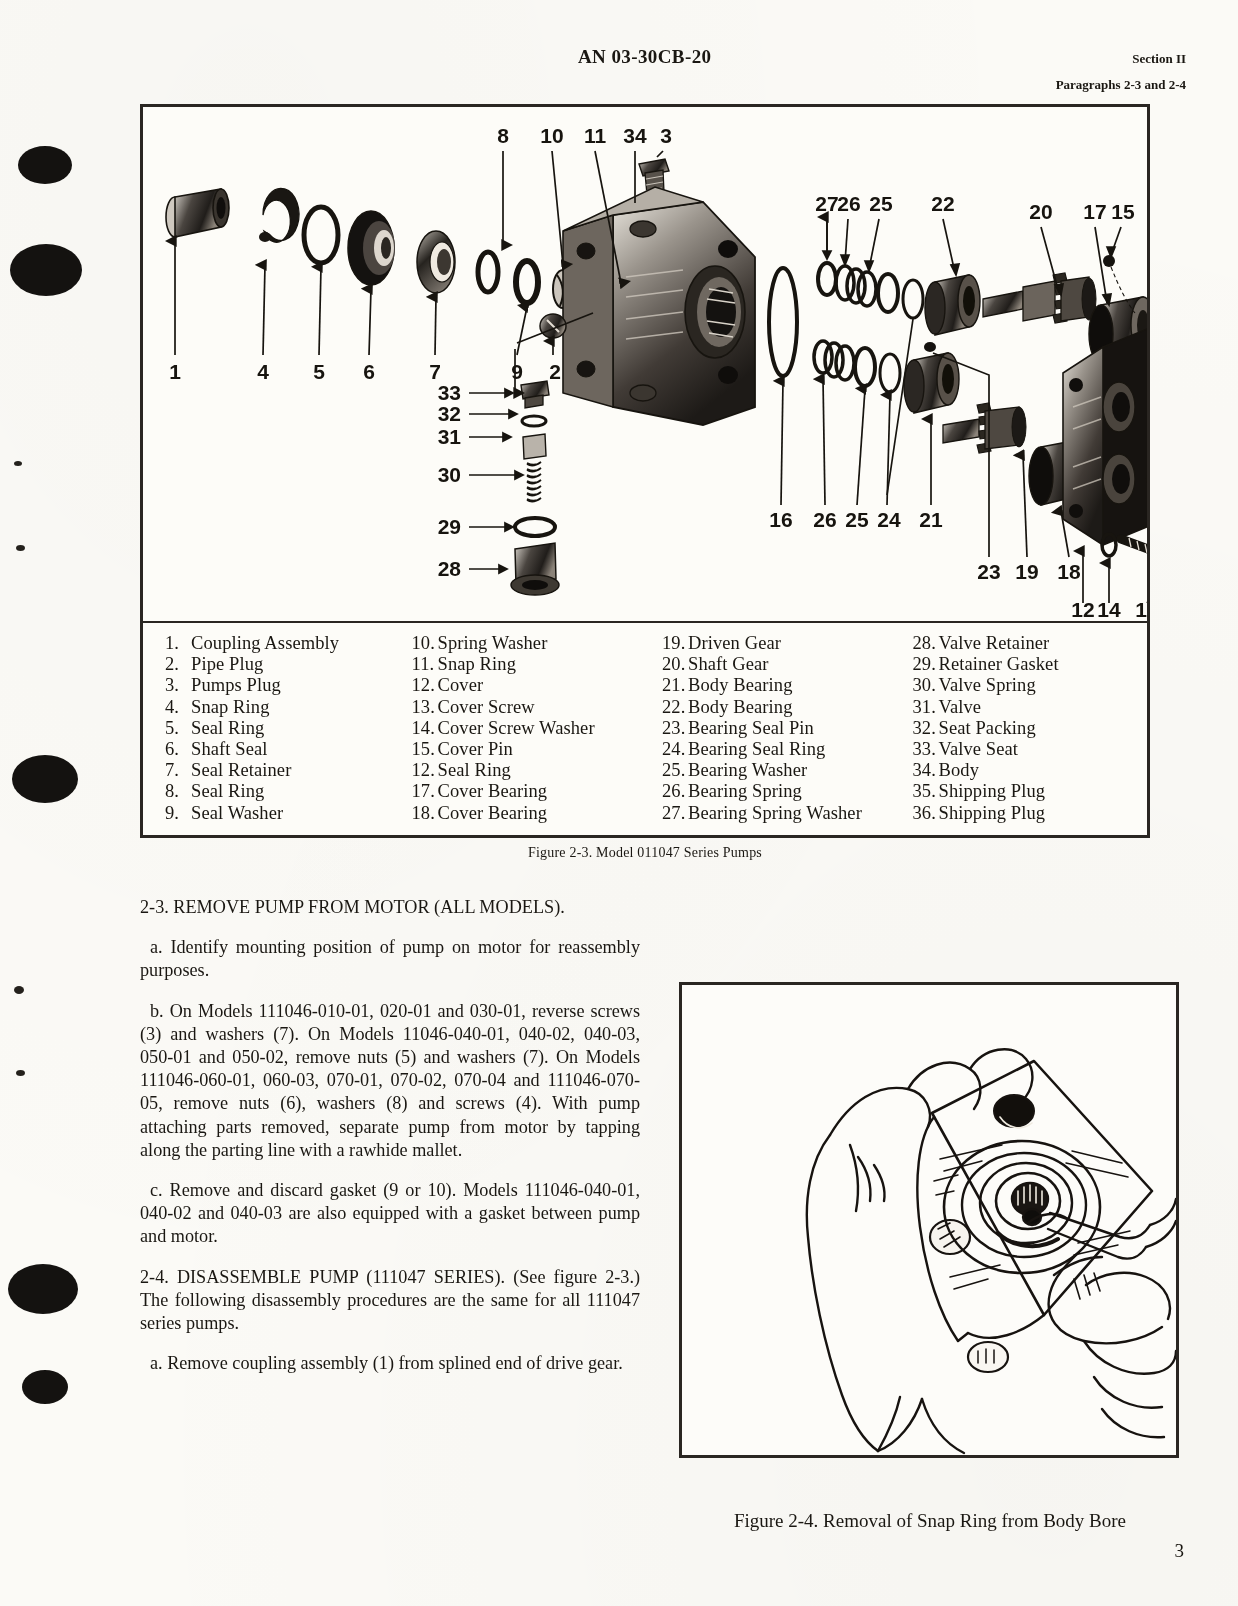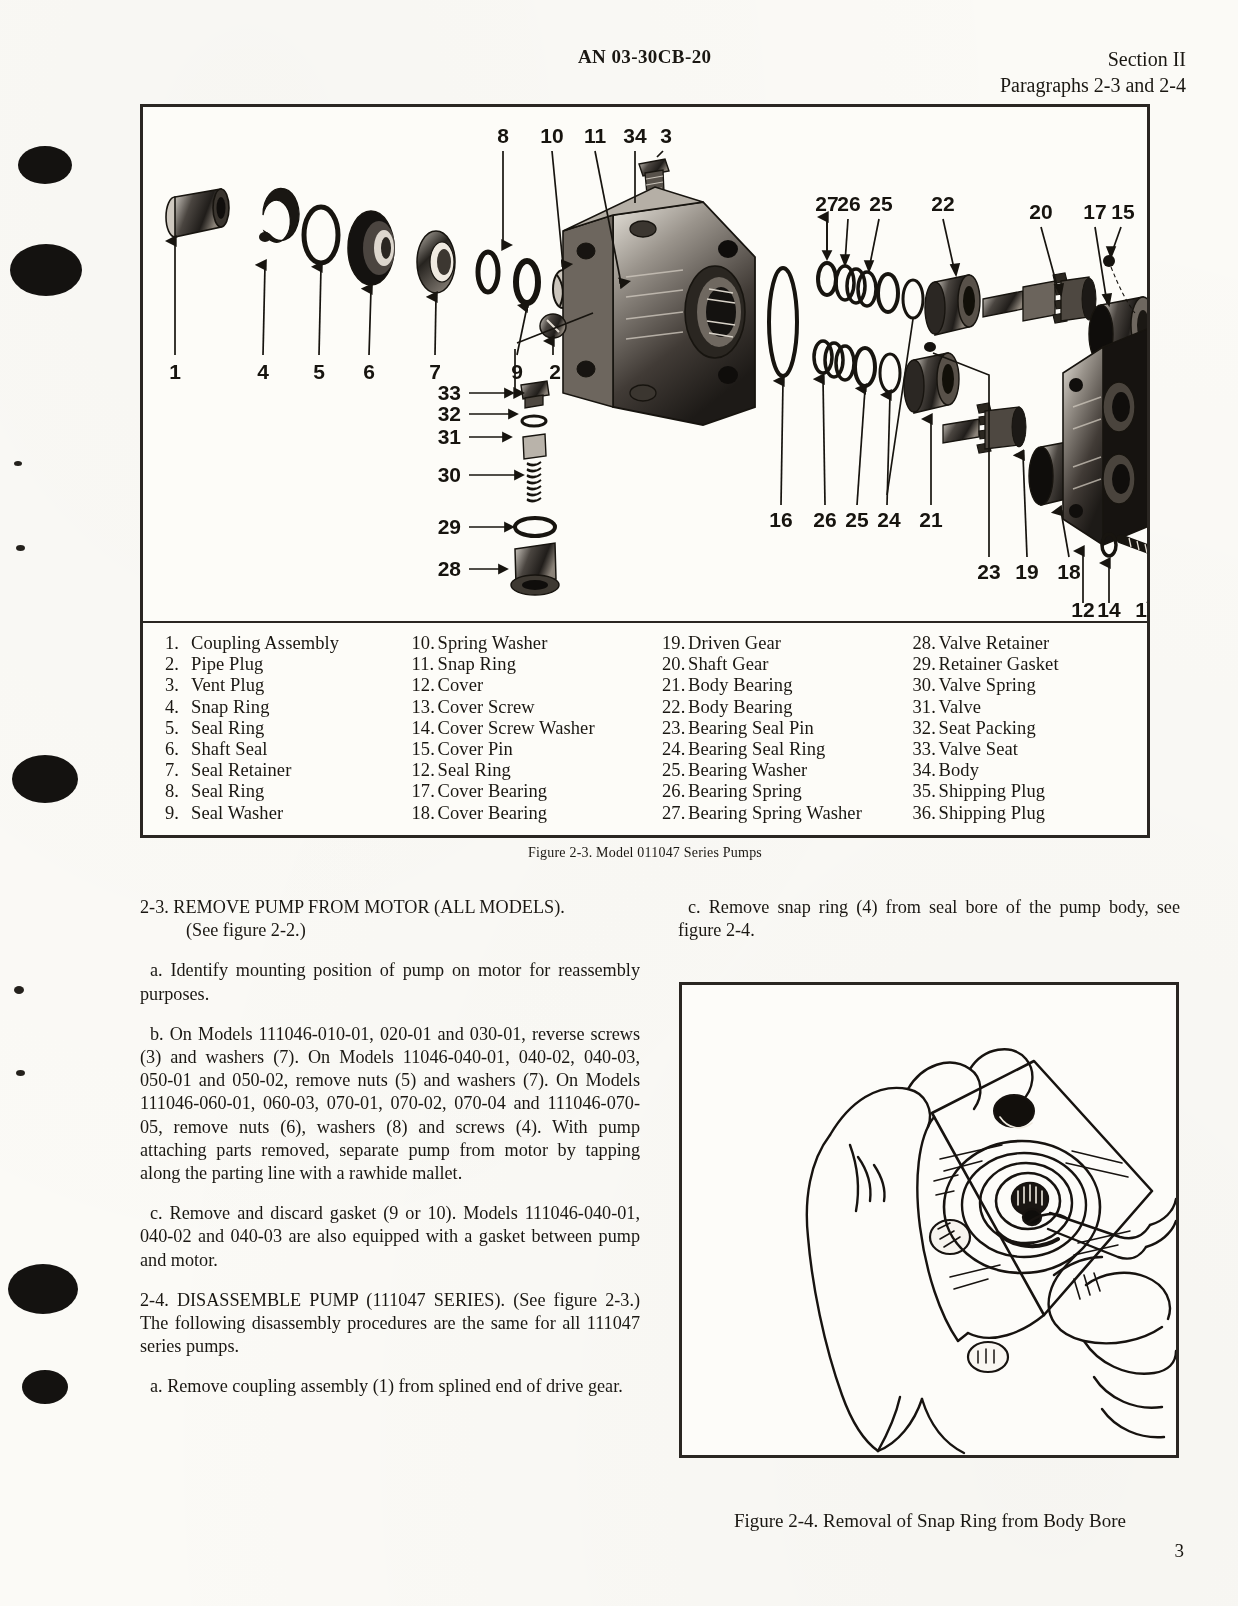--- a/index.html
+++ b/index.html
@@ -43,23 +43,23 @@
     position: absolute;
     left: 578px; top: 46px;
     font-size: 19px;
     letter-spacing: 0.4px;
     font-weight: bold;
   }
   .hdr-right {
     position: absolute;
     right: 52px; top: 46px;
     text-align: right;
-    font-size: 20px;
+    font-size: 13px;
     line-height: 26px;
-    font-weight: normal;
+    font-weight: bold;
   }
 
   
   .fig23 {
     position: absolute;
     left: 140px; top: 104px;
     width: 1010px; height: 734px;
     border: 3px solid #2a2622;
     background: #fdfcf8;
     box-sizing: border-box;
@@ -525,21 +525,21 @@
         </g>
       </svg>
     </div>
 
     <div class="parts-rule"></div>
 
     <div class="parts-list">
       <div class="pcol">
         <div class="pitem"><span class="pnum">1.</span><span>Coupling Assembly</span></div>
         <div class="pitem"><span class="pnum">2.</span><span>Pipe Plug</span></div>
-        <div class="pitem"><span class="pnum">3.</span><span>Vent Plug</span></div>
+        <div class="pitem"><span class="pnum">3.</span><span>Pumps Plug</span></div>
         <div class="pitem"><span class="pnum">4.</span><span>Snap Ring</span></div>
         <div class="pitem"><span class="pnum">5.</span><span>Seal Ring</span></div>
         <div class="pitem"><span class="pnum">6.</span><span>Shaft Seal</span></div>
         <div class="pitem"><span class="pnum">7.</span><span>Seal Retainer</span></div>
         <div class="pitem"><span class="pnum">8.</span><span>Seal Ring</span></div>
         <div class="pitem"><span class="pnum">9.</span><span>Seal Washer</span></div>
       </div>
       <div class="pcol">
         <div class="pitem"><span class="pnum">10.</span><span>Spring Washer</span></div>
         <div class="pitem"><span class="pnum">11.</span><span>Snap Ring</span></div>
@@ -574,32 +574,28 @@
         <div class="pitem"><span class="pnum">36.</span><span>Shipping Plug</span></div>
       </div>
     </div>
   </div>
 
   <div class="fig23-cap">Figure 2-3.  Model 011047 Series Pumps</div>
 
   <div class="col-left">
     <div class="sec-head">
       <span>2-3.  REMOVE PUMP FROM MOTOR (ALL MODELS).</span>
-      <span class="ln2">(See figure 2-2.)</span>
     </div>
     <p class="para">a.  Identify mounting position of pump on motor for reassembly purposes.</p>
     <p class="para">b.  On Models 111046-010-01, 020-01 and 030-01, reverse screws (3) and washers (7).  On Models 11046-040-01, 040-02, 040-03, 050-01 and 050-02, remove nuts (5) and washers (7).  On Models 111046-060-01, 060-03, 070-01, 070-02, 070-04 and 111046-070-05, remove nuts (6), washers (8) and screws (4).  With pump attaching parts removed, separate pump from motor by tapping along the parting line with a rawhide mallet.</p>
     <p class="para">c.  Remove and discard gasket (9 or 10). Models 111046-040-01, 040-02 and 040-03 are also equipped with a gasket between pump and motor.</p>
     <p class="para hang">2-4.  DISASSEMBLE PUMP (111047 SERIES).  (See figure 2-3.)  The following disassembly procedures are the same for all 111047 series pumps.</p>
     <p class="para">a.  Remove coupling assembly (1) from splined end of drive gear.</p>
   </div>
 
-  <div class="col-right">
-    <p class="para">c.  Remove snap ring (4) from seal bore of the pump body,  see figure 2-4.</p>
-  </div>
 
   <div class="fig24">
     <svg width="494" height="470" viewBox="0 0 494 470" aria-hidden="true">
       <g fill="none" stroke="#171310" stroke-width="2.4" stroke-linecap="round" stroke-linejoin="round">
 
         <path d="M148,150 C168,116 196,98 226,104 C244,108 252,126 246,142"></path>
         <path d="M226,104 C240,80 268,70 288,84 C300,92 302,110 292,124"></path>
         <path d="M288,84 C302,62 330,58 344,74 C354,86 352,104 340,116"></path>
         <path d="M148,150 C128,176 122,214 126,252 C130,300 142,360 160,410 C170,438 182,456 196,466"></path>
         <path d="M196,466 C216,458 232,438 240,414"></path>

